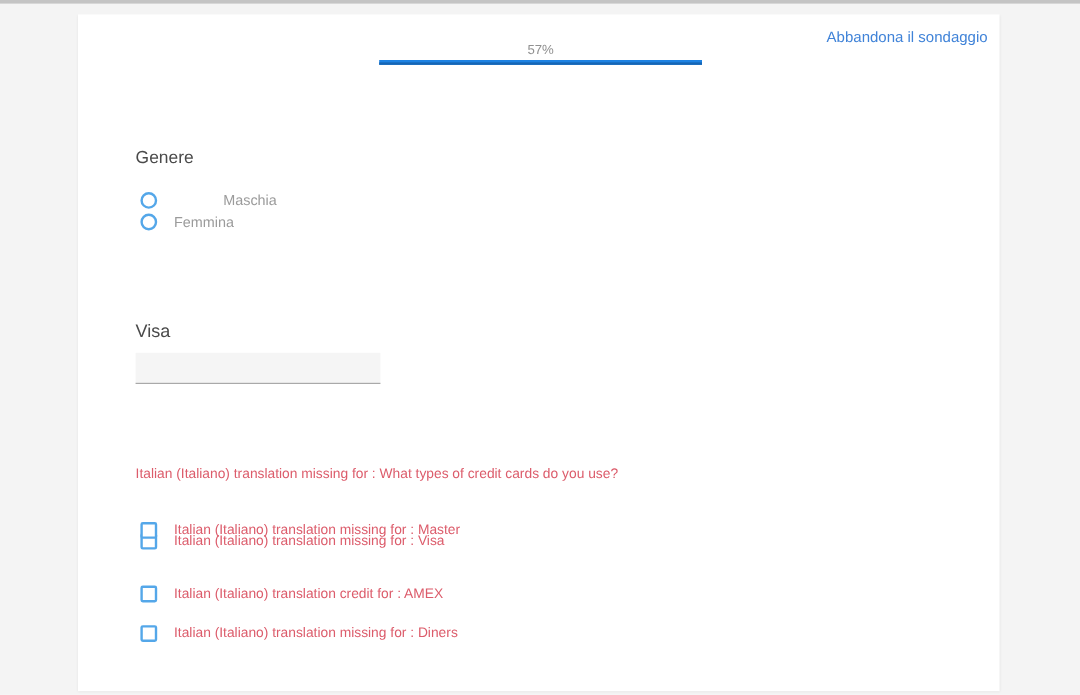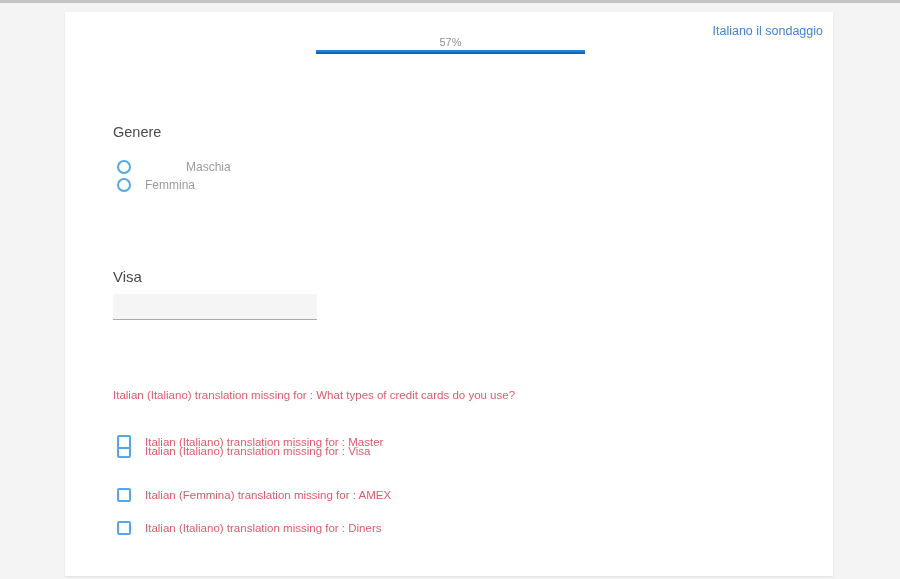--- a/index.html
+++ b/index.html
@@ -108,21 +108,21 @@
   .row-cb2 { top: 476px; }
   .row-cb3 { top: 509px; }
 </style>
 </head>
 <body>
 
 <div class="topbar"></div>
 
 <div class="card">
 
-  <a class="abandon-link">Italiano il sondaggio</a>
+  <a class="abandon-link">Abbandona il sondaggio</a>
 
   <div class="progress-wrap">
     <span class="progress-label">57%</span>
     <div class="progress-bar"></div>
   </div>
 
   <div class="q-title gender">Genere</div>
 
   <div class="option-row row-m">
     <span class="radio"></span>
@@ -145,21 +145,21 @@
     <span class="option-label red">Italian (Italiano) translation missing for : Visa</span>
   </div>
 
   <div class="option-row row-cb1">
     <span class="checkbox"></span>
     <span class="option-label red">Italian (Italiano) translation missing for : Master</span>
   </div>
 
   <div class="option-row row-cb2">
     <span class="checkbox"></span>
-    <span class="option-label red">Italian (Femmina) translation missing for : AMEX</span>
+    <span class="option-label red">Italian (Italiano) translation credit for : AMEX</span>
   </div>
 
   <div class="option-row row-cb3">
     <span class="checkbox"></span>
     <span class="option-label red">Italian (Italiano) translation missing for : Diners</span>
   </div>
 
 </div>
 
 </body></html>

